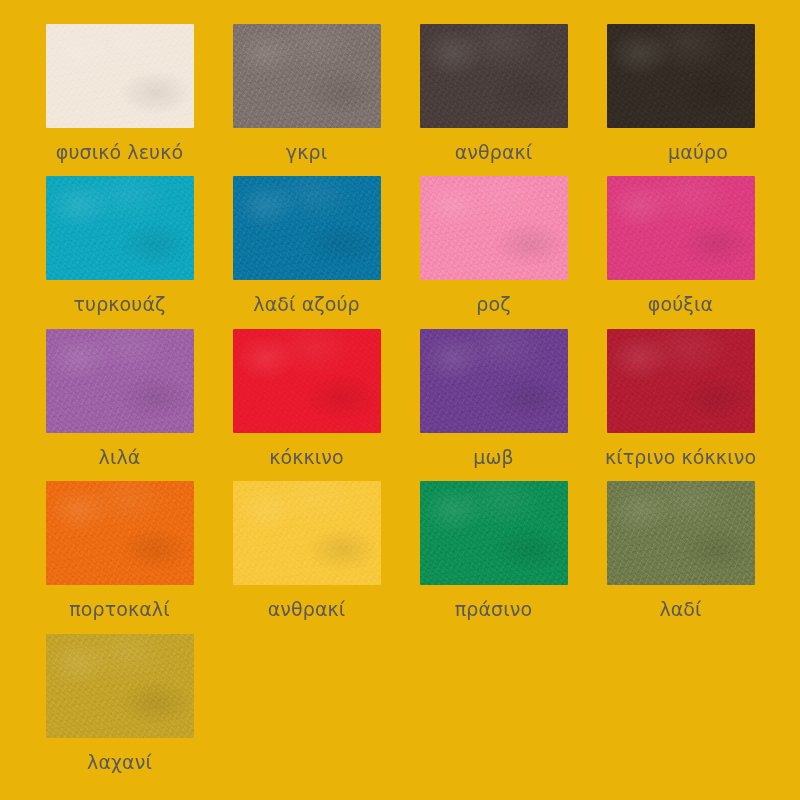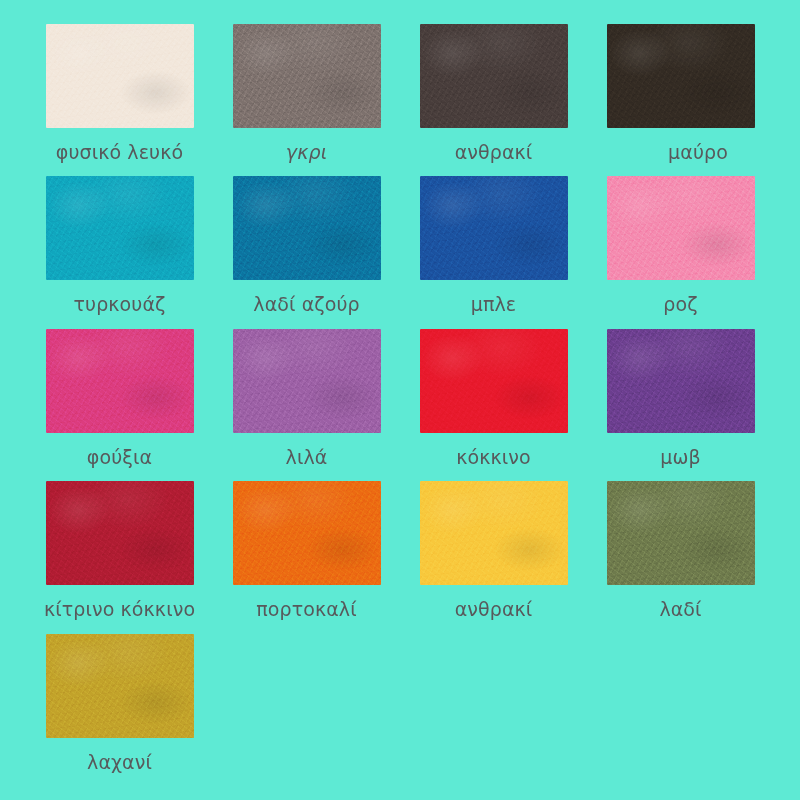--- a/index.html
+++ b/index.html
@@ -93,39 +93,39 @@
     line-height: 1.15;
     color: #58595b;
     text-align: center;
     white-space: nowrap;
     letter-spacing: 0.1px;
   }
 </style>
 </head>
 <body>
 
-<div id="swatch-page" style="background: #5eead4;">
+<div id="swatch-page" style="background: #eab308;">
   <div class="swatch-grid">
       <div class="swatch-cell">
         <div class="swatch-chip-wrap">
           <div class="swatch-chip" style="background-color: rgb(242, 231, 219);"></div>
           <div class="fibre-a"></div>
           <div class="fibre-b"></div>
           <div class="fibre-c"></div>
         </div>
         <div class="swatch-label" style="color: rgb(88, 89, 91);">φυσικό λευκό</div>
       </div>
       <div class="swatch-cell">
         <div class="swatch-chip-wrap">
           <div class="swatch-chip" style="background-color: rgb(125, 113, 109);"></div>
           <div class="fibre-a"></div>
           <div class="fibre-b"></div>
           <div class="fibre-c"></div>
         </div>
-        <div class="swatch-label" style="color: rgb(88, 89, 91); font-style: italic;">γκρι</div>
+        <div class="swatch-label" style="color: rgb(88, 89, 91);">γκρι</div>
       </div>
       <div class="swatch-cell">
         <div class="swatch-chip-wrap">
           <div class="swatch-chip" style="background-color: rgb(72, 61, 59);"></div>
           <div class="fibre-a"></div>
           <div class="fibre-b"></div>
           <div class="fibre-c"></div>
         </div>
         <div class="swatch-label" style="color: rgb(88, 89, 91); text-align: center;">ανθρακί</div>
       </div>
@@ -151,29 +151,20 @@
         <div class="swatch-chip-wrap">
           <div class="swatch-chip" style="background-color: rgb(12, 116, 160);"></div>
           <div class="fibre-a"></div>
           <div class="fibre-b"></div>
           <div class="fibre-c"></div>
         </div>
         <div class="swatch-label" style="color: rgb(88, 89, 91);">λαδί αζούρ</div>
       </div>
       <div class="swatch-cell">
         <div class="swatch-chip-wrap">
-          <div class="swatch-chip" style="background-color: rgb(27, 82, 160);"></div>
-          <div class="fibre-a"></div>
-          <div class="fibre-b"></div>
-          <div class="fibre-c"></div>
-        </div>
-        <div class="swatch-label" style="color: rgb(88, 89, 91);">μπλε</div>
-      </div>
-      <div class="swatch-cell">
-        <div class="swatch-chip-wrap">
           <div class="swatch-chip" style="background-color: rgb(245, 138, 175);"></div>
           <div class="fibre-a"></div>
           <div class="fibre-b"></div>
           <div class="fibre-c"></div>
         </div>
         <div class="swatch-label" style="color: rgb(88, 89, 91);">ροζ</div>
       </div>
       <div class="swatch-cell">
         <div class="swatch-chip-wrap">
           <div class="swatch-chip" style="background-color: rgb(220, 60, 126);"></div>
@@ -229,20 +220,29 @@
         <div class="swatch-label" style="color: rgb(88, 89, 91);">πορτοκαλί</div>
       </div>
       <div class="swatch-cell">
         <div class="swatch-chip-wrap">
           <div class="swatch-chip" style="background-color: rgb(248, 200, 60);"></div>
           <div class="fibre-a"></div>
           <div class="fibre-b"></div>
           <div class="fibre-c"></div>
         </div>
         <div class="swatch-label" style="color: rgb(88, 89, 91);">ανθρακί</div>
+      </div>
+      <div class="swatch-cell">
+        <div class="swatch-chip-wrap">
+          <div class="swatch-chip" style="background-color: rgb(14, 141, 84);"></div>
+          <div class="fibre-a"></div>
+          <div class="fibre-b"></div>
+          <div class="fibre-c"></div>
+        </div>
+        <div class="swatch-label" style="color: rgb(88, 89, 91);">πράσινο</div>
       </div>
       <div class="swatch-cell">
         <div class="swatch-chip-wrap">
           <div class="swatch-chip" style="background-color: rgb(110, 122, 76);"></div>
           <div class="fibre-a"></div>
           <div class="fibre-b"></div>
           <div class="fibre-c"></div>
         </div>
         <div class="swatch-label" style="color: rgb(88, 89, 91);">λαδί</div>
       </div>

